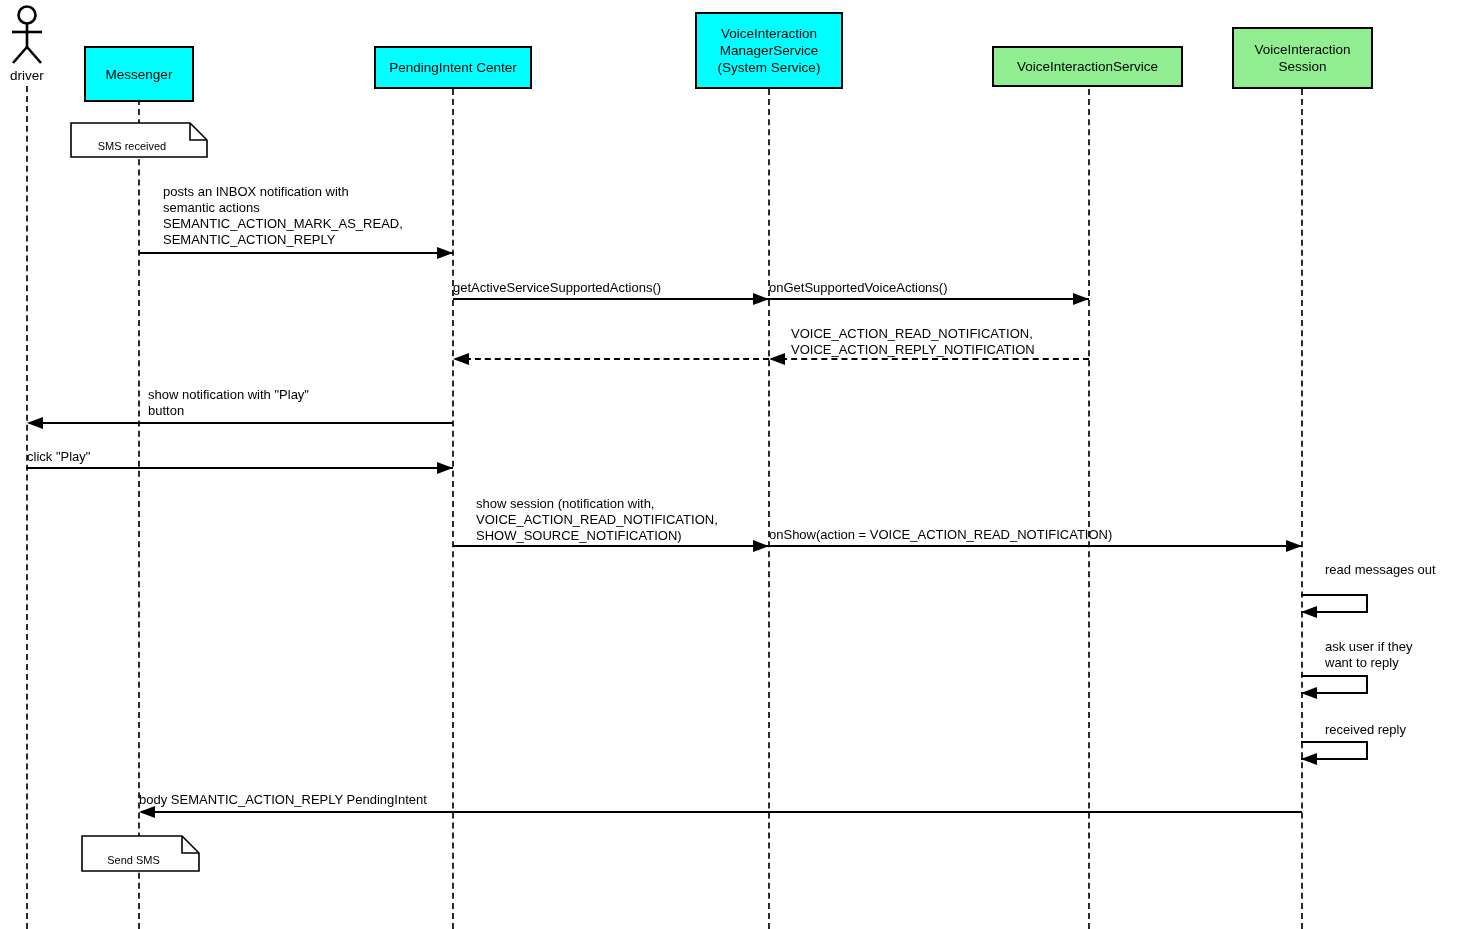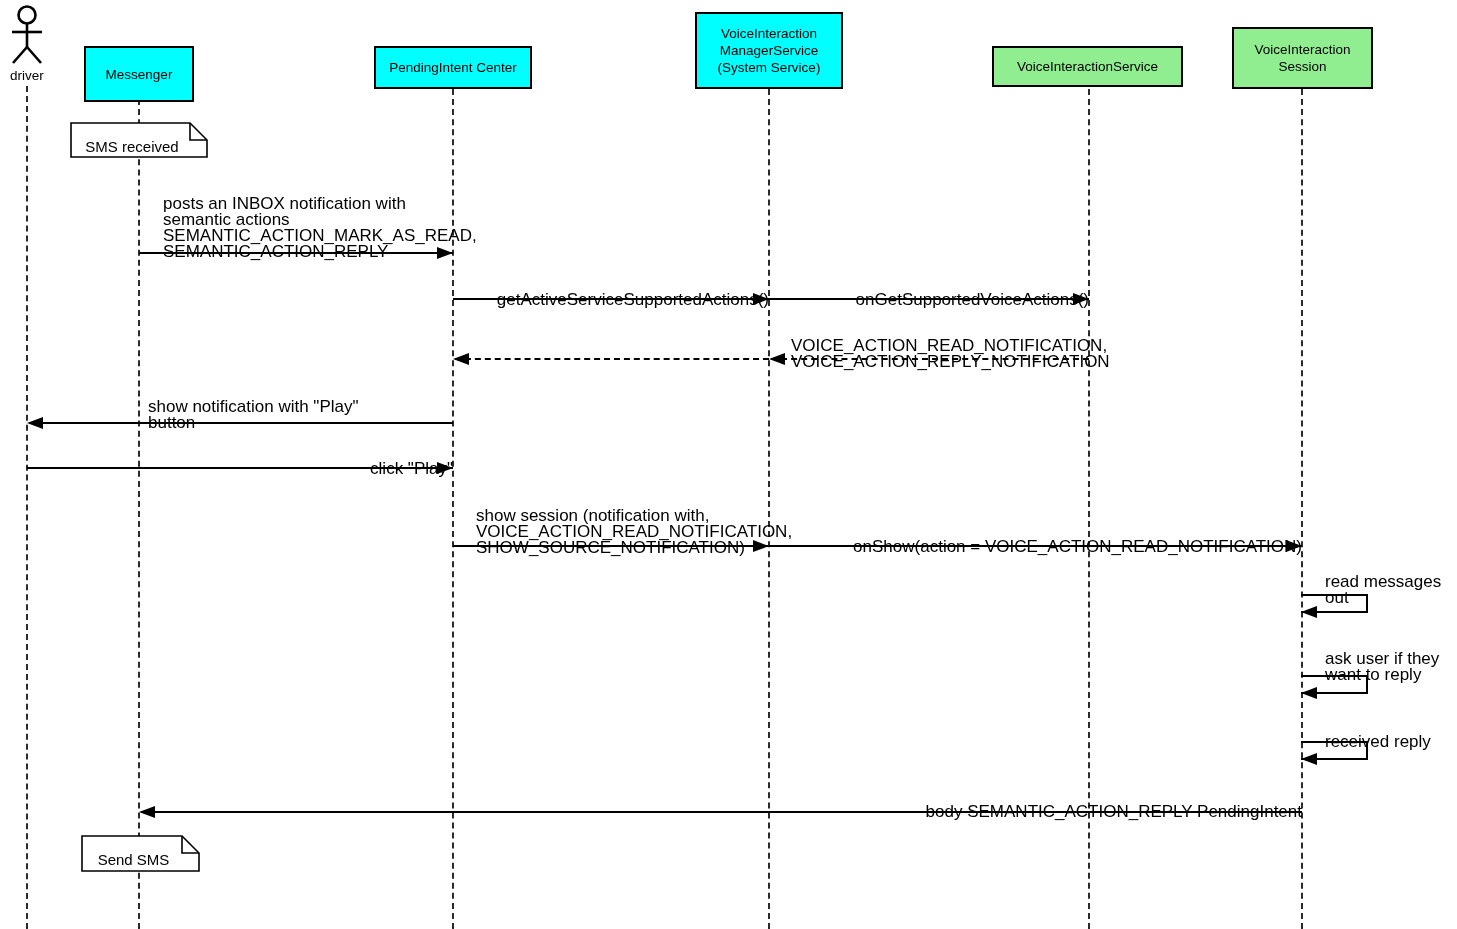--- a/index.html
+++ b/index.html
@@ -9,33 +9,33 @@
   }
   .lifeline{position:absolute;width:0;border-left:2px dashed #2b2b2b;}
   .pbox{
     position:absolute;box-sizing:border-box;border:2px solid #000;
     display:flex;align-items:center;justify-content:center;text-align:center;
     font-size:13.5px;line-height:17px;white-space:pre-line;z-index:3;
   }
   .cyan{background:#00ffff;}
   .green{background:#90ee90;}
   .msg-label{
-    position:absolute;font-size:17px;line-height:16px;white-space:pre-line;z-index:2;margin-top:12px;
+    position:absolute;font-size:13px;line-height:16px;white-space:pre-line;z-index:2;
   }
-  .msg-label.center{text-align:right;}
+  .msg-label.center{text-align:left;}
   .hline{position:absolute;height:0;border-top:2px solid #000;z-index:1;}
   .hline.dashed{border-top-style:dashed;}
   .arr{position:absolute;width:0;height:0;border-top:6px solid transparent;border-bottom:6px solid transparent;z-index:2;}
   .arr.right{border-left:16px solid #000;}
   .arr.left{border-right:16px solid #000;}
   .selfloop{position:absolute;box-sizing:border-box;border:2px solid #000;border-left:none;z-index:1;}
   .note{position:absolute;z-index:4;}
   .note .note-text{
     position:absolute;left:0;top:0;right:14px;bottom:0;
-    display:flex;align-items:center;justify-content:center;font-size:15px;margin-top:12px;
+    display:flex;align-items:center;justify-content:center;font-size:11px;margin-top:12px;
   }
   .actor-label{position:absolute;font-size:13.5px;text-align:center;z-index:3;}
   svg{display:block;}
 </style>
 </head>
 <body>
 
 <div id="canvas">
 
   <div class="lifeline" style="left:26px;top:86px;height:843px"></div>

